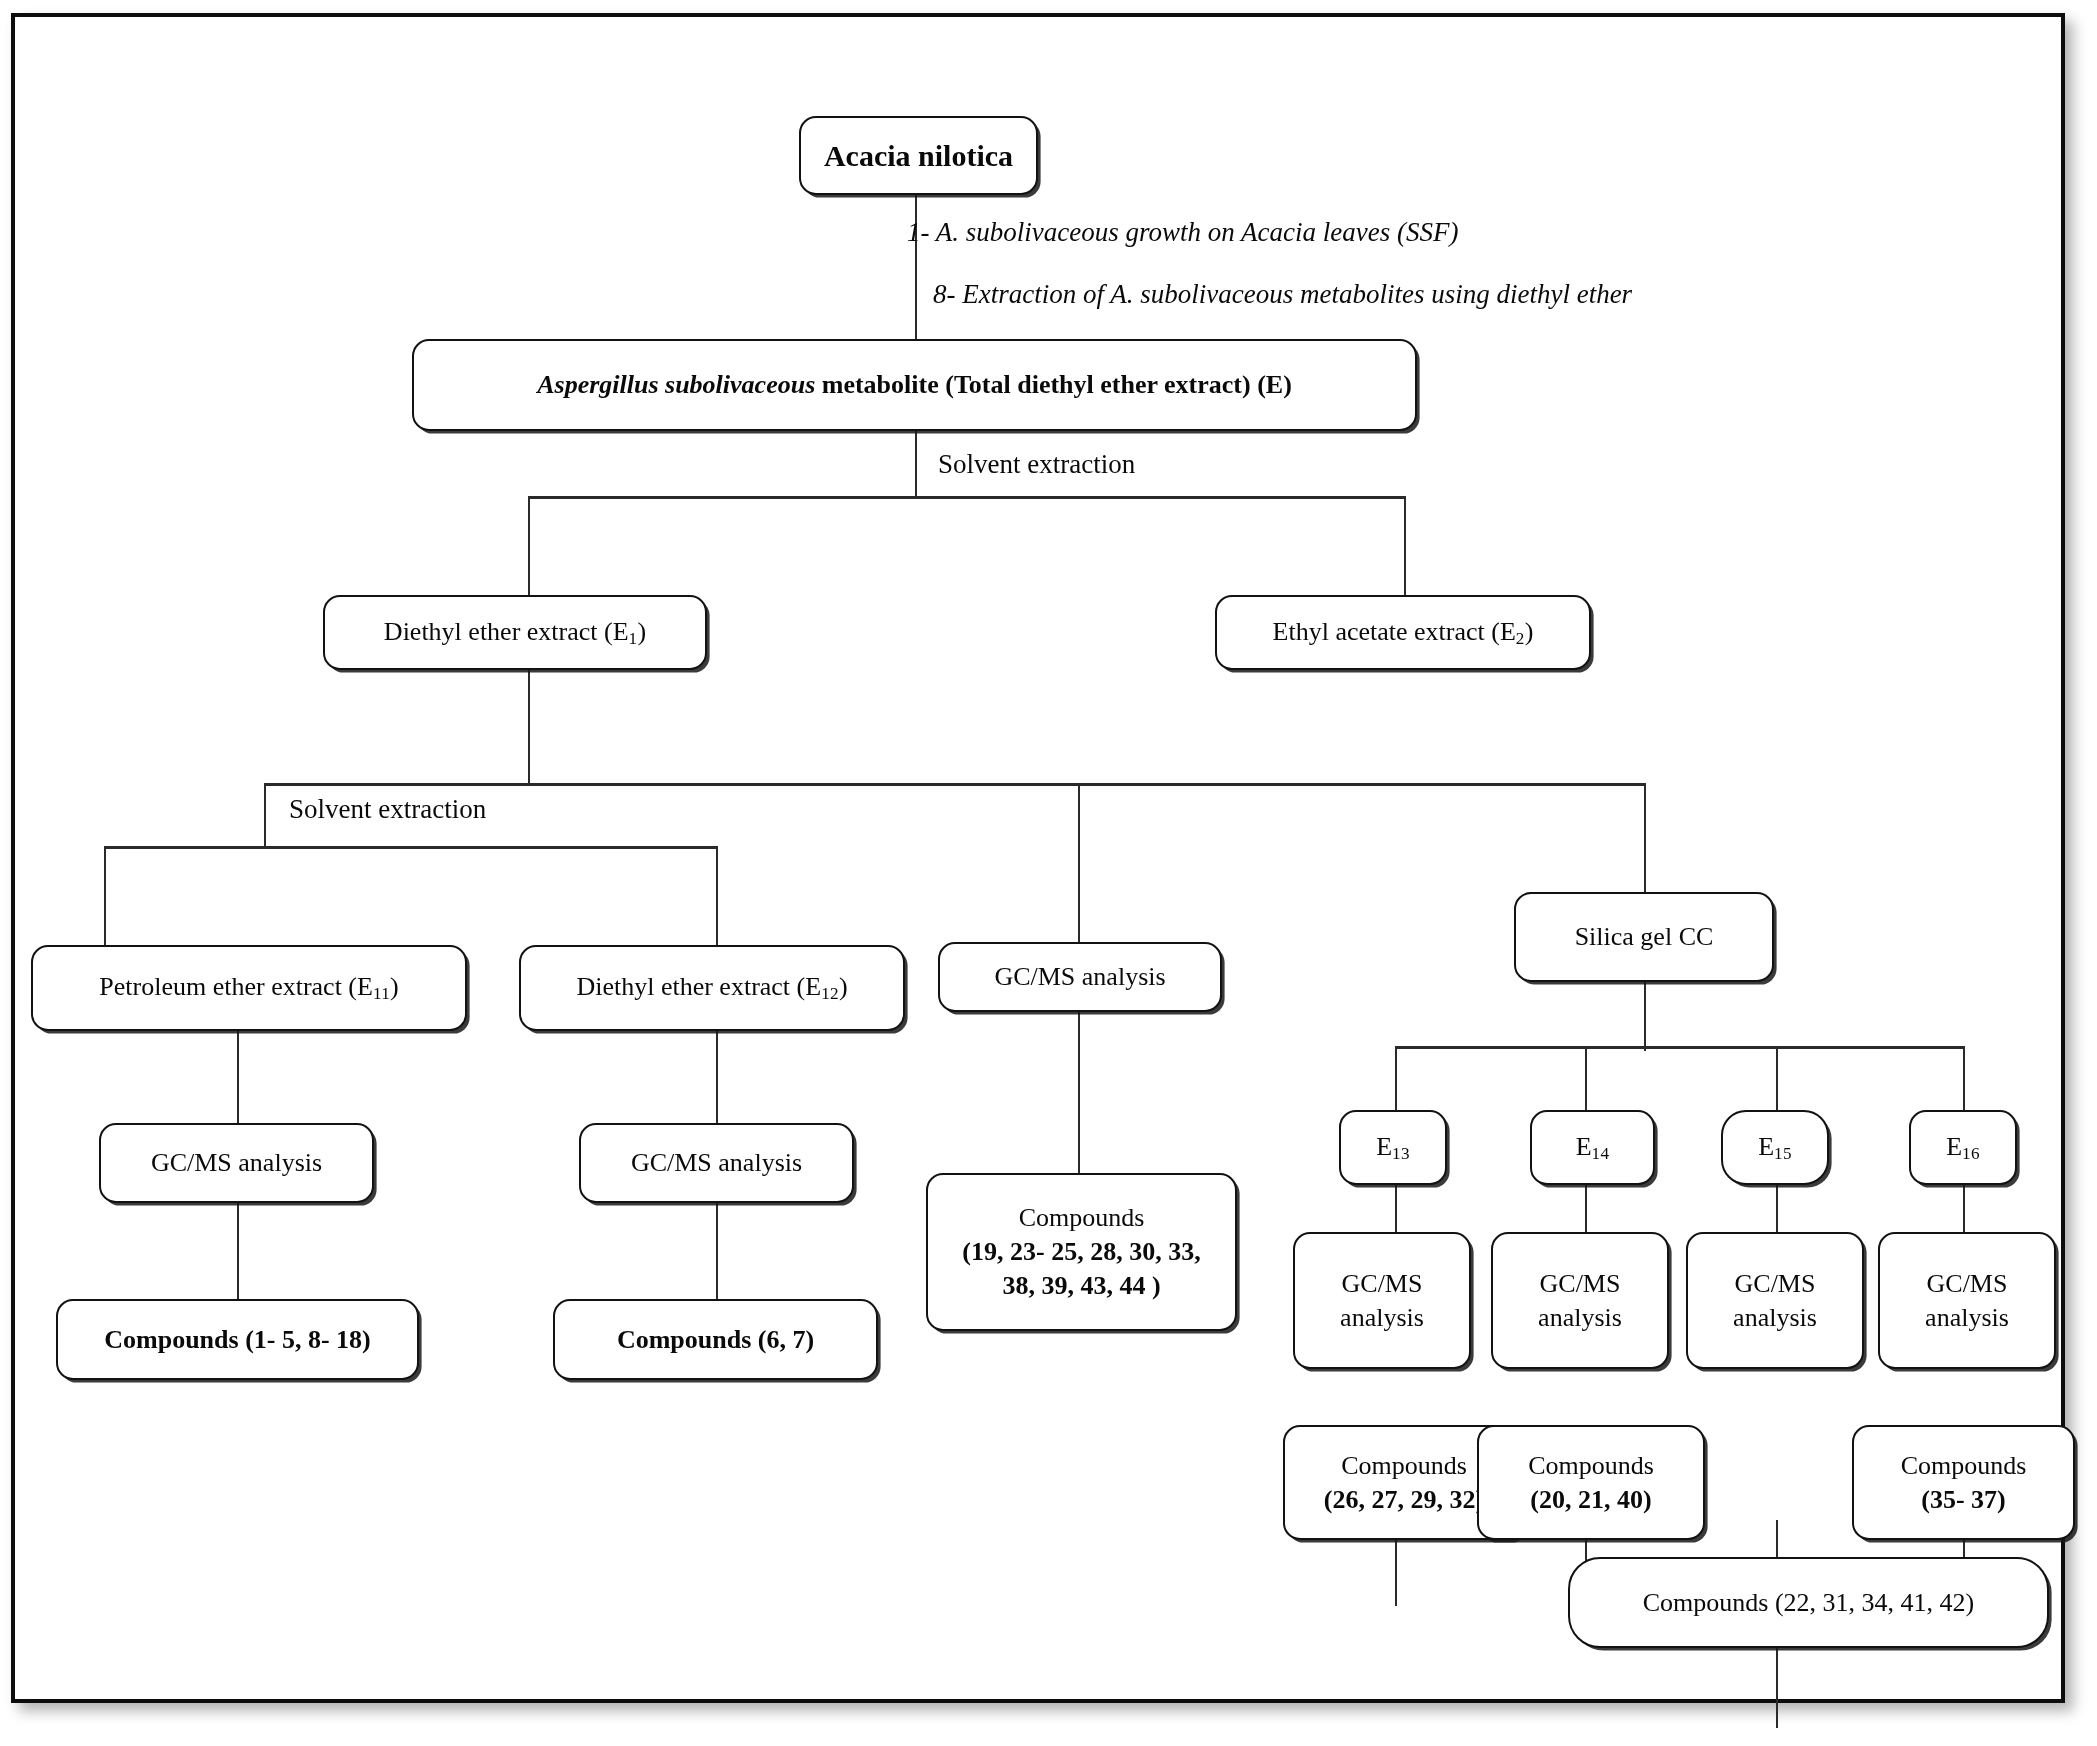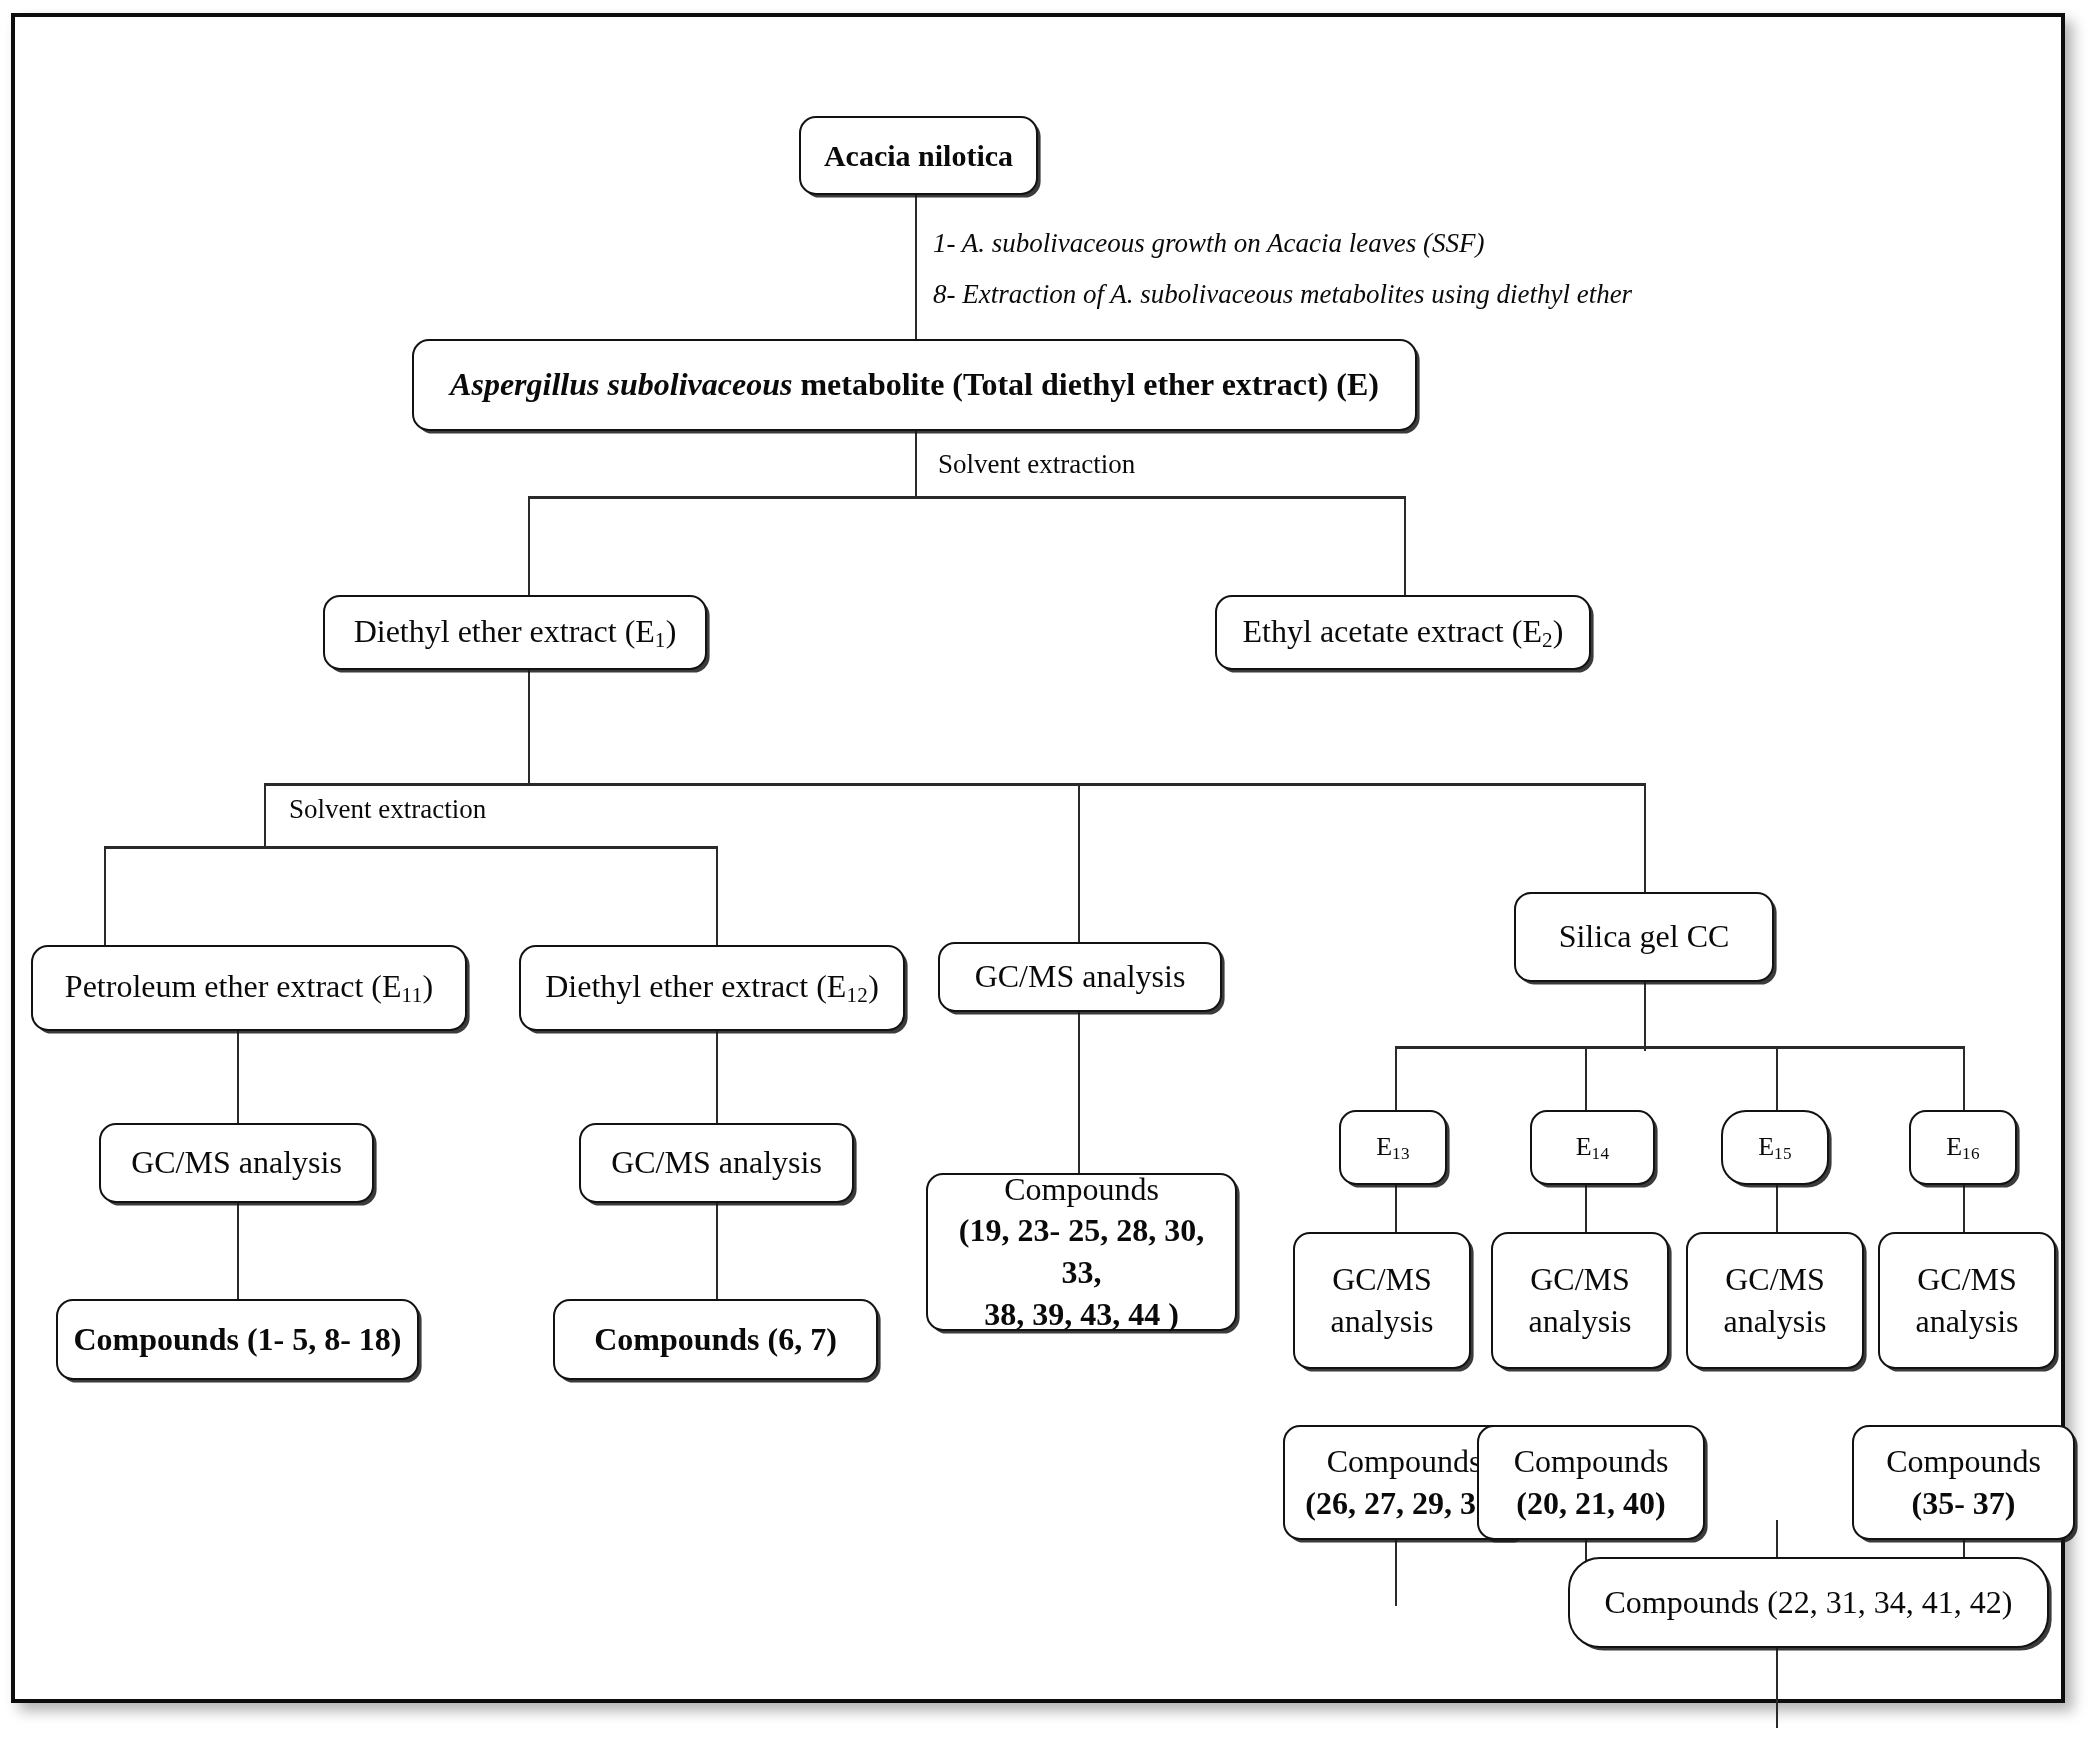--- a/index.html
+++ b/index.html
@@ -46,21 +46,21 @@
     justify-content: flex-end;
     text-align: center;
     color: #0a0a0a;
     line-height: 1.30;
     box-shadow: 3.6px 3.6px 0px -1px rgba(25,25,25,0.85);
     padding: 3px 9px;
     z-index: 3;
   }
   .node .txt { display: block; width: 100%; }
   .fs-big   { font-size: 30px; }
-  .fs-med   { font-size: 32px; }
+  .fs-med   { font-size: 26px; }
   .fs-sm    { font-size: 26px; }
   .bold     { font-weight: bold; }
   .ital     { font-style: italic; }
   .sub      { font-size: 0.66em; vertical-align: -0.22em; letter-spacing: 0.3px; }
 
   .label {
     position: absolute;
     font-size: 27px;
     color: #0a0a0a;
     white-space: nowrap;
@@ -124,21 +124,21 @@
     <div class="ln v" style="left:1395px; top:1520px; height:86px;"></div>
     <div class="ln v" style="left:1585px; top:1520px; height:86px;"></div>
     <div class="ln v" style="left:1963px; top:1520px; height:86px;"></div>
 
     <div class="ln v" style="left:1776px; top:1520px; height:208px; z-index:2;"></div>
 
     <div class="node fs-big" style="left:799px; top:116px; width:239px; height:79px;">
       <span class="txt bold">Acacia nilotica</span>
     </div>
 
-    <div class="label italic" style="left:933px; top:217px;margin-top:11px;">
+    <div class="label italic" style="left:907px; top:217px;">
       <span>1- A. subolivaceous growth on Acacia leaves (SSF)</span>
     </div>
     <div class="label italic" style="left:933px; top:279px;">
       <span>8- Extraction of A. subolivaceous metabolites using diethyl ether</span>
     </div>
 
     <div class="node fs-med" style="left:412px; top:339px; width:1005px; height:92px;">
       <span class="txt">
         <span class="bold ital">Aspergillus subolivaceous</span><span class="bold"> metabolite (Total diethyl ether extract) (E)</span>
       </span>

